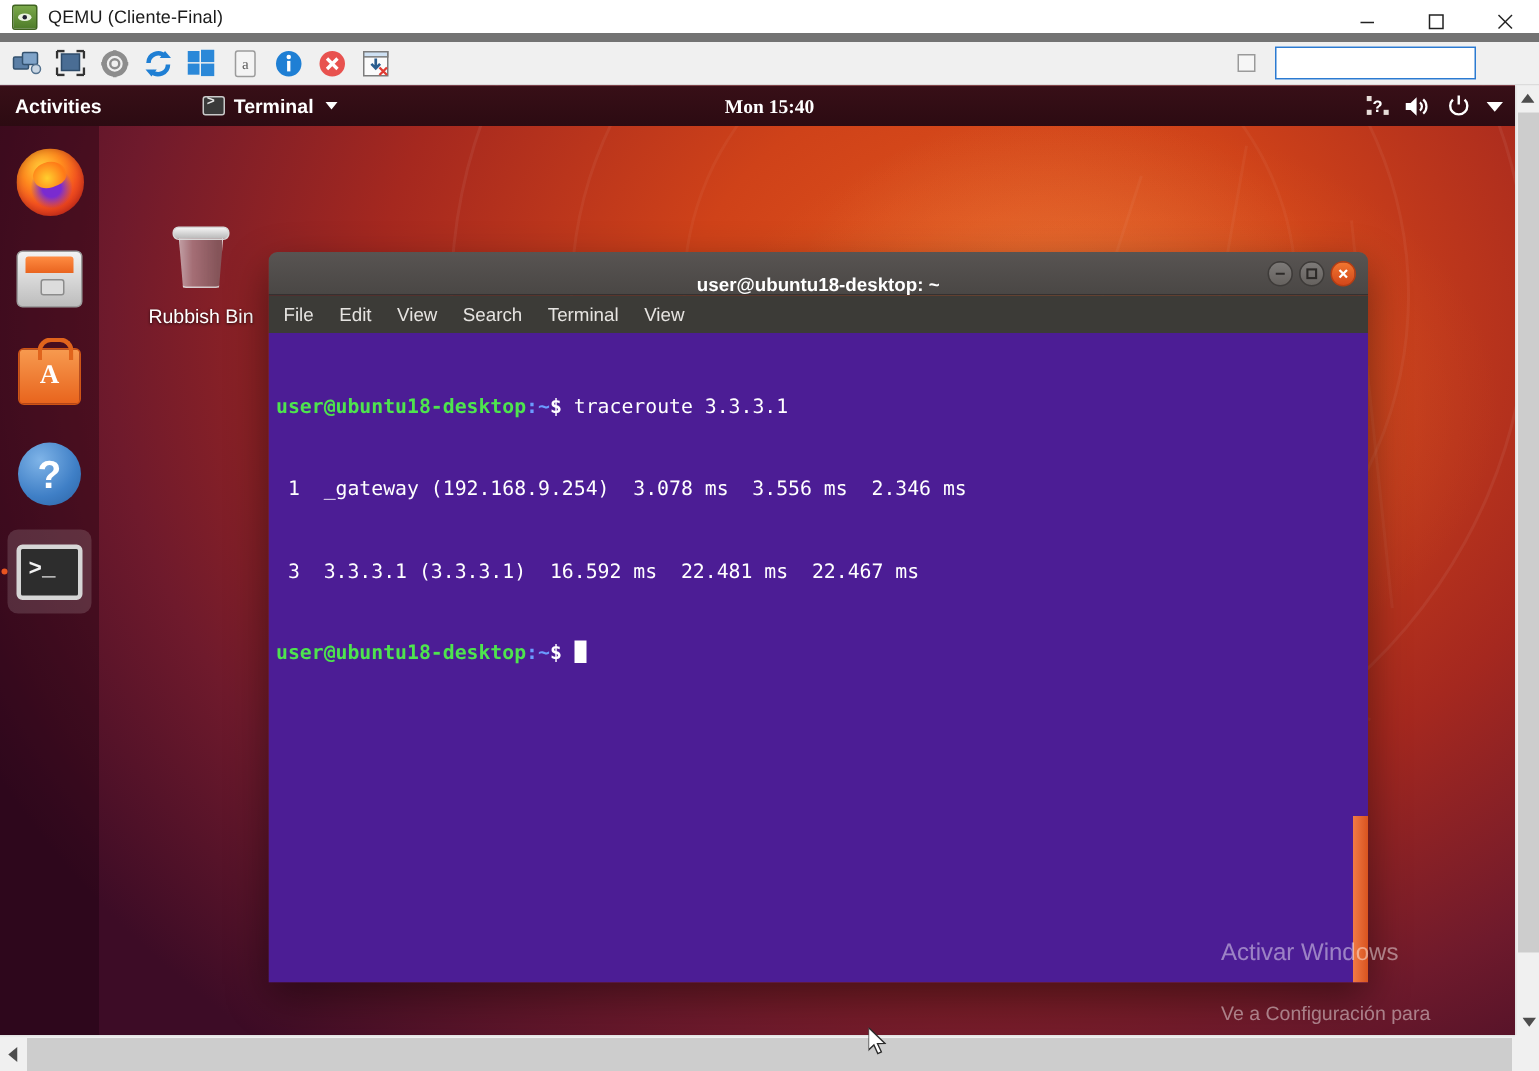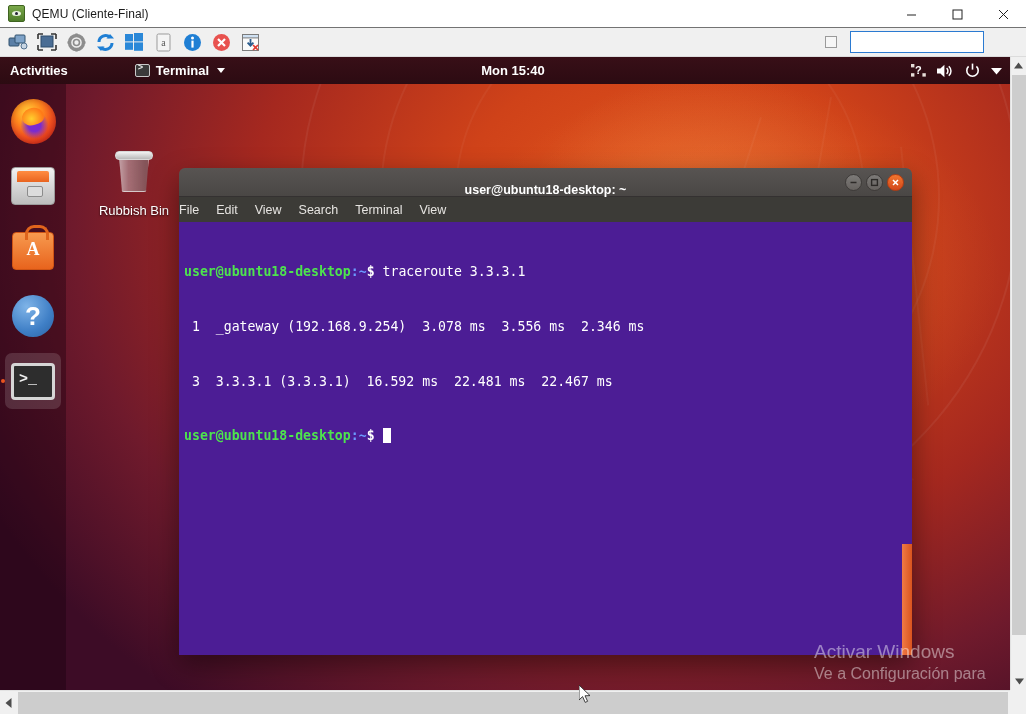--- a/index.html
+++ b/index.html
@@ -14,21 +14,21 @@
   .qemu-window {
     position: absolute; left: 0; top: 0;
     width: 1026px; height: 714px;
     background: #f0f0f0;
   }
   .win-titlebar {
     position: absolute; left: 0; top: 0;
     width: 1026px; height: 28px;
     background: #ffffff;
     display: flex; align-items: center;
-    border-bottom: 1px solid #737373;
+    border-bottom: 6px solid #737373;
   }
   .win-appicon {
     width: 17px; height: 17px;
     margin-left: 8px; margin-right: 7px;
     border-radius: 2px;
     background: linear-gradient(#7aa84a, #4f7d2a);
     border: 1px solid #3f6320;
     position: relative;
     flex: 0 0 auto;
   }
@@ -164,20 +164,21 @@
     border-left: 4px solid transparent;
     border-right: 4px solid transparent;
     border-top: 5px solid #ffffff;
     margin-left: 2px;
   }
   .gn-clock {
     position: absolute; left: 16px; right: 0;
     text-align: center;
     font-size: 13px; font-weight: bold;
     color: #ffffff;
+    font-family: Liberation Serif, serif;
   }
   .gn-status {
     position: absolute; right: 8px;
     display: flex; align-items: center; gap: 11px;
   }
   .gn-ico { display: flex; align-items: center; }
 
   
   .dock {
     position: absolute; left: 0; top: 27px;
@@ -334,20 +335,21 @@
   }
   .wc.close {
     background: linear-gradient(#f08council, #d3471a);
     background: linear-gradient(#f1762f, #d3471a);
     color: #fff; border-color: #b53d13;
   }
   .term-menubar {
     height: 25px;
     background: #3c3b37;
     display: flex; align-items: center;
+    padding-left: 10px;
     gap: 17px;
   }
   .term-menu {
     color: #e6e4e1; font-size: 12.5px;
   }
   .term-body {
     position: relative;
     height: 433px;
     background: #4c1d95;
     padding: 5px 8px 0 5px;
@@ -376,22 +378,22 @@
 
   
   .watermark {
     position: absolute; right: 6px; bottom: 6px;
     text-align: left;
     color: rgba(255,255,255,0.45);
     line-height: 1.25;
     width: 190px;
     overflow: hidden;
   }
-  .wm-1 { font-size: 19px; }
-  .wm-2 { font-size: 16px; }
+  .wm-1 { font-size: 16px; }
+  .wm-2 { font-size: 13px; margin-top: 22px; }
 
   
   .vscroll {
     position: absolute; right: 0; top: 57px;
     width: 16px; height: 633px;
     background: #f0f0f0;
     border-left: 1px solid #e2e2e2;
   }
   .vscroll .arrow {
     height: 17px;

